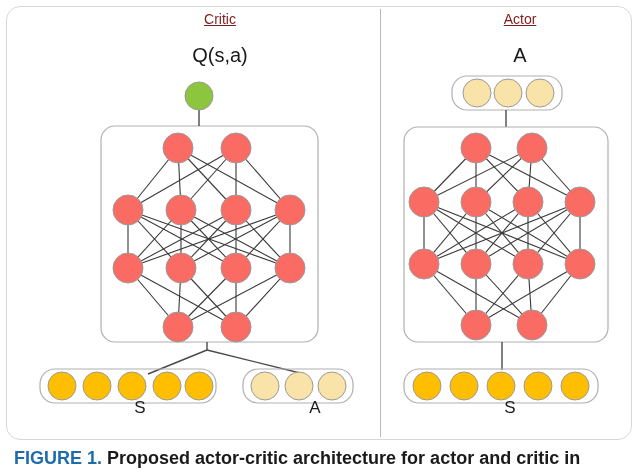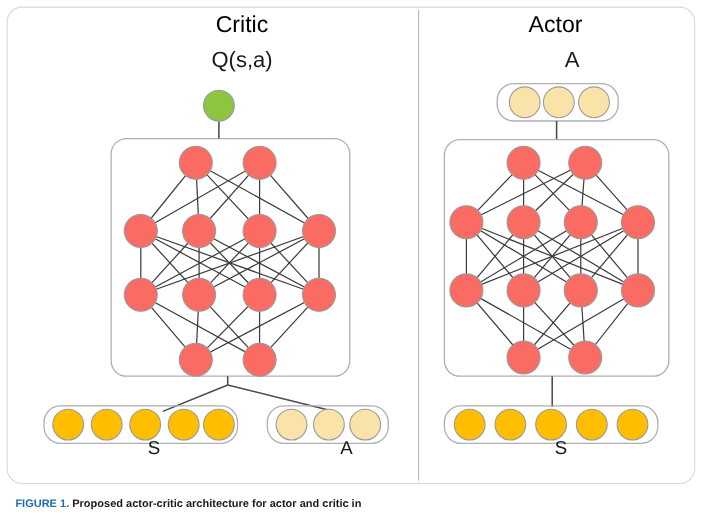--- a/index.html
+++ b/index.html
@@ -49,59 +49,60 @@
     position: absolute;
     left: 0;
     top: 0;
     width: 640px;
     height: 469px;
   }
 
   
   .panel-title {
     position: absolute;
-    font-size: 21px;
-    color: #000000;
+    font-size: 14px;
+    color: #7f1d1d;
     font-family: "Liberation Sans", sans-serif;
     text-align: center;
     white-space: nowrap;
+    text-decoration: underline;
   }
   .node-label {
     position: absolute;
     font-size: 20px;
     color: #1a1a1a;
     font-family: "Liberation Sans", sans-serif;
     text-align: center;
     white-space: nowrap;
   }
   .io-label {
     position: absolute;
     font-size: 17px;
     color: #1a1a1a;
     font-family: "Liberation Sans", sans-serif;
     text-align: center;
     white-space: nowrap;
   }
 
   #critic-title  { left: 120px; top: 11px;  width: 200px; }
   #critic-q-label{ left: 120px; top: 44px;  width: 200px; }
-  #actor-title   { left: 405px; top: 11px;  width: 200px; }
+  #actor-title   { left: 420px; top: 11px;  width: 200px; }
   #actor-a-label { left: 420px; top: 44px;  width: 200px; }
 
   #critic-s-label { left: 40px;  top: 398px; width: 200px; }
   #critic-a-label { left: 250px; top: 398px; width: 130px; }
   #actor-s-label  { left: 410px; top: 398px; width: 200px; }
 
   
   .caption {
     position: absolute;
     left: 14px;
     top: 449px;
     width: 620px;
-    font-size: 10px;
+    font-size: 18px;
     font-weight: bold;
     font-family: "Liberation Sans", sans-serif;
     white-space: nowrap;
     overflow: hidden;
     line-height: 19px;
   }
   .caption .cap-tag { color: #1f6cab; }
   .caption .cap-text { color: #1a1a1a; }
 </style>
 </head>

